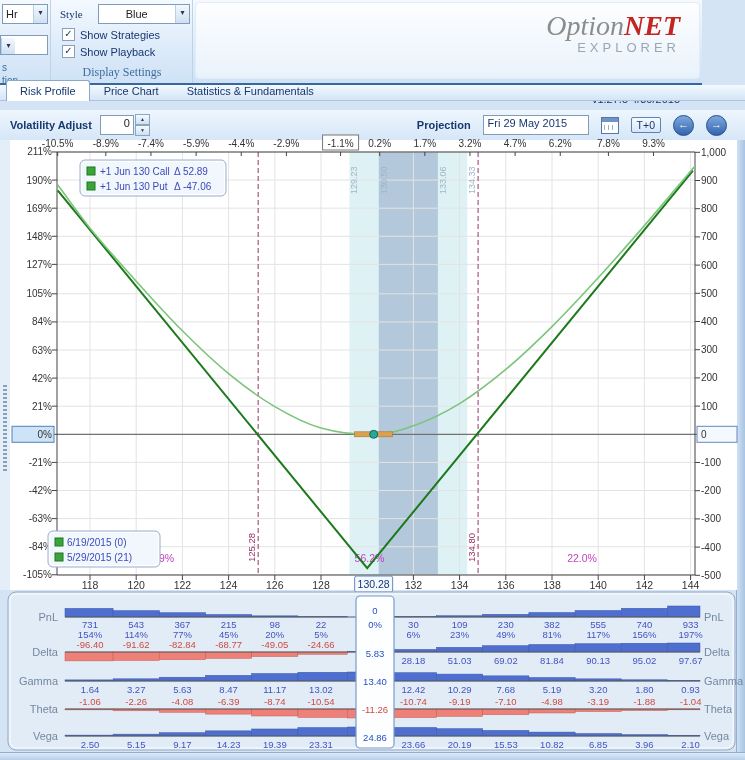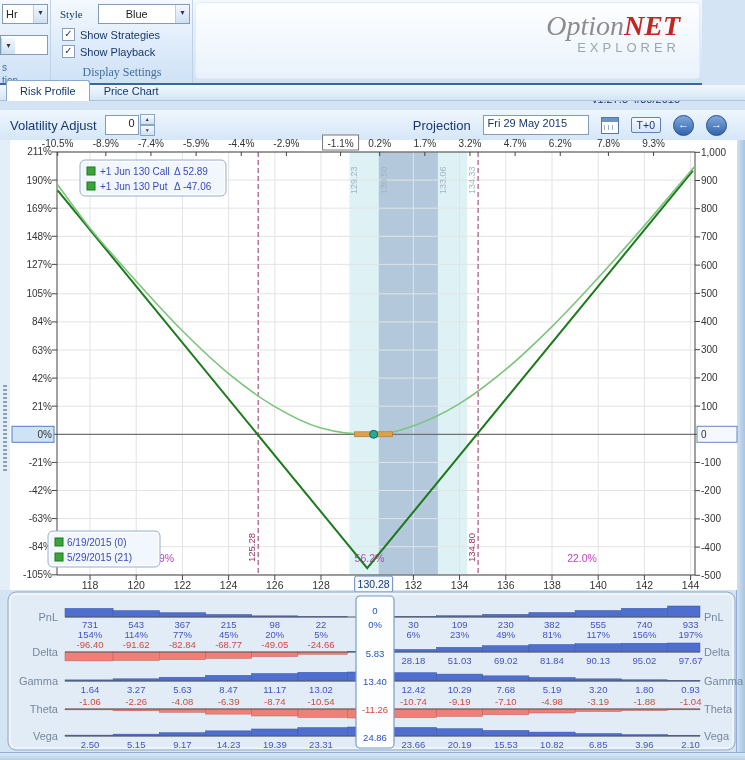--- a/index.html
+++ b/index.html
@@ -34,21 +34,21 @@
   .tabbar{position:absolute;top:85px;left:0;width:745px;height:16px;
     background:linear-gradient(#f3f9fe,#d4e5f6);border-bottom:1px solid #aac4e0;
     display:flex;align-items:flex-end;padding-left:6px;box-sizing:border-box;}
   .tab{padding:4px 13px;font-size:11px;color:#17386e;border:1px solid transparent;border-bottom:none;
     border-radius:3px 3px 0 0;position:relative;top:1px;white-space:nowrap;}
   .tab.active{background:#fff;border-color:#8aa8cc;}
 
   
   .toolbar{position:absolute;top:110px;left:0;width:745px;height:30px;
     background:linear-gradient(#eef6fd,#d6e7f8);display:flex;align-items:center;box-sizing:border-box;}
-  .tlbl{font-size:13px;color:#17386e;}
+  .tlbl{font-size:11px;color:#17386e;font-weight:bold;}
   .vabox{width:26px;height:16px;background:#fff;border:1px solid #7f9db9;font-size:11px;color:#222;
     text-align:right;padding:1px 3px;margin-left:8px;}
   .spins{display:flex;flex-direction:column;margin-left:1px;}
   .spin{width:13px;height:9px;background:linear-gradient(#f4f9fe,#cfe0f2);border:1px solid #8ba6c2;
     font-size:5px;line-height:8px;text-align:center;color:#335;}
   .proj{position:absolute;right:18px;display:flex;align-items:center;gap:12px;}
   .datebox{width:96px;height:16px;background:#fff;border:1px solid #7f9db9;font-size:11px;color:#17386e;
     padding:1px 4px;white-space:nowrap;}
   .cal{width:16px;height:15px;border:1px solid #5577aa;background:#fff;position:relative;}
   .cal::before{content:'';position:absolute;top:0;left:0;right:0;height:4px;background:#6d94c4;}
@@ -113,20 +113,21 @@
     <div class="logo">
       <span class="lg1">Option</span><span class="lg2">NET</span>
       <div class="lg3">EXPLORER</div>
     </div>
     <div class="ver">v1.27.5  4/30/2015</div>
   </div>
 
   <div class="tabbar">
     <div class="tab active">Risk Profile</div>
     <div class="tab">Price Chart</div>
+    <div class="tab">Statistics &amp; Fundamentals</div>
   </div>
 
   <div class="toolbar">
     <span class="tlbl" style="margin-left:10px;">Volatility Adjust</span>
     <div class="vabox">0</div>
     <div class="spins">
       <div class="spin">▲</div>
       <div class="spin">▼</div>
     </div>
     <div class="proj">

